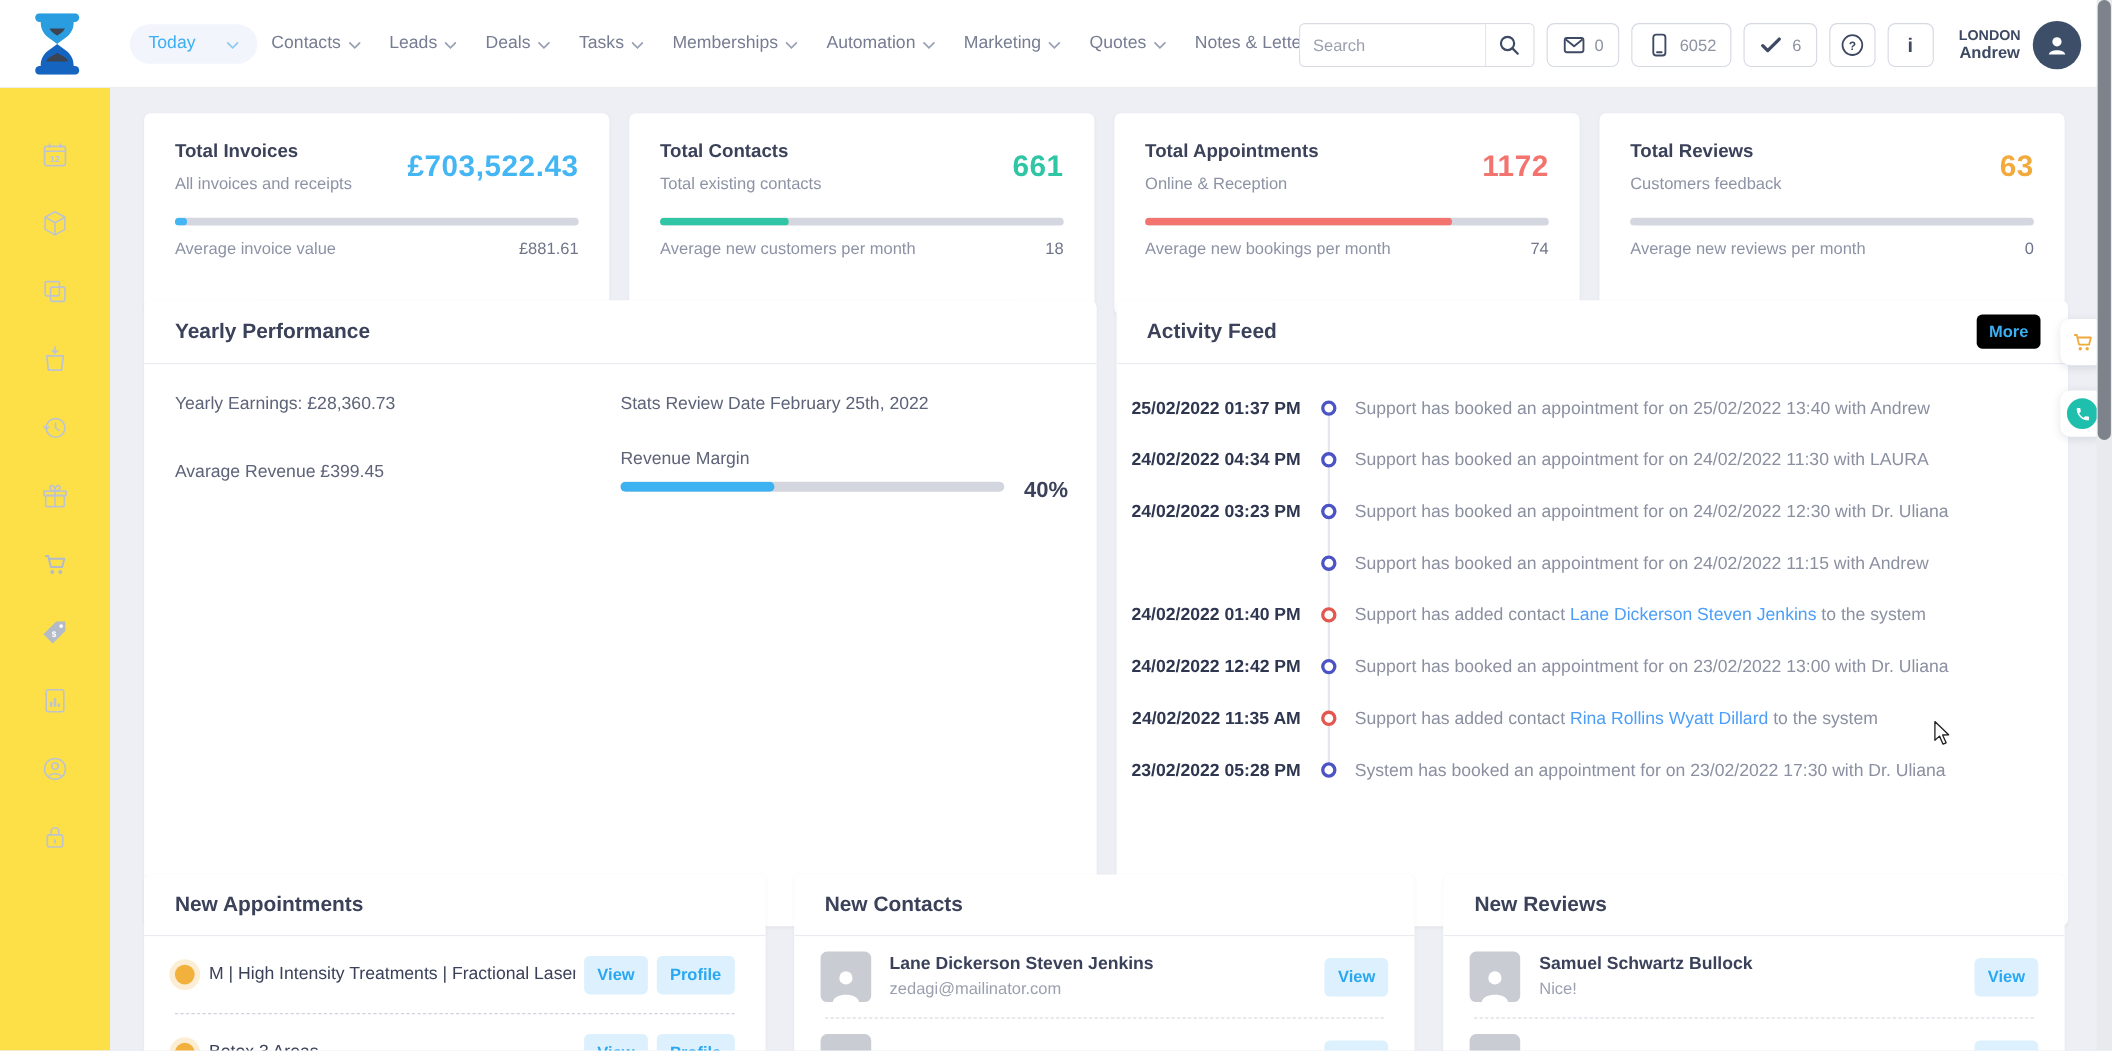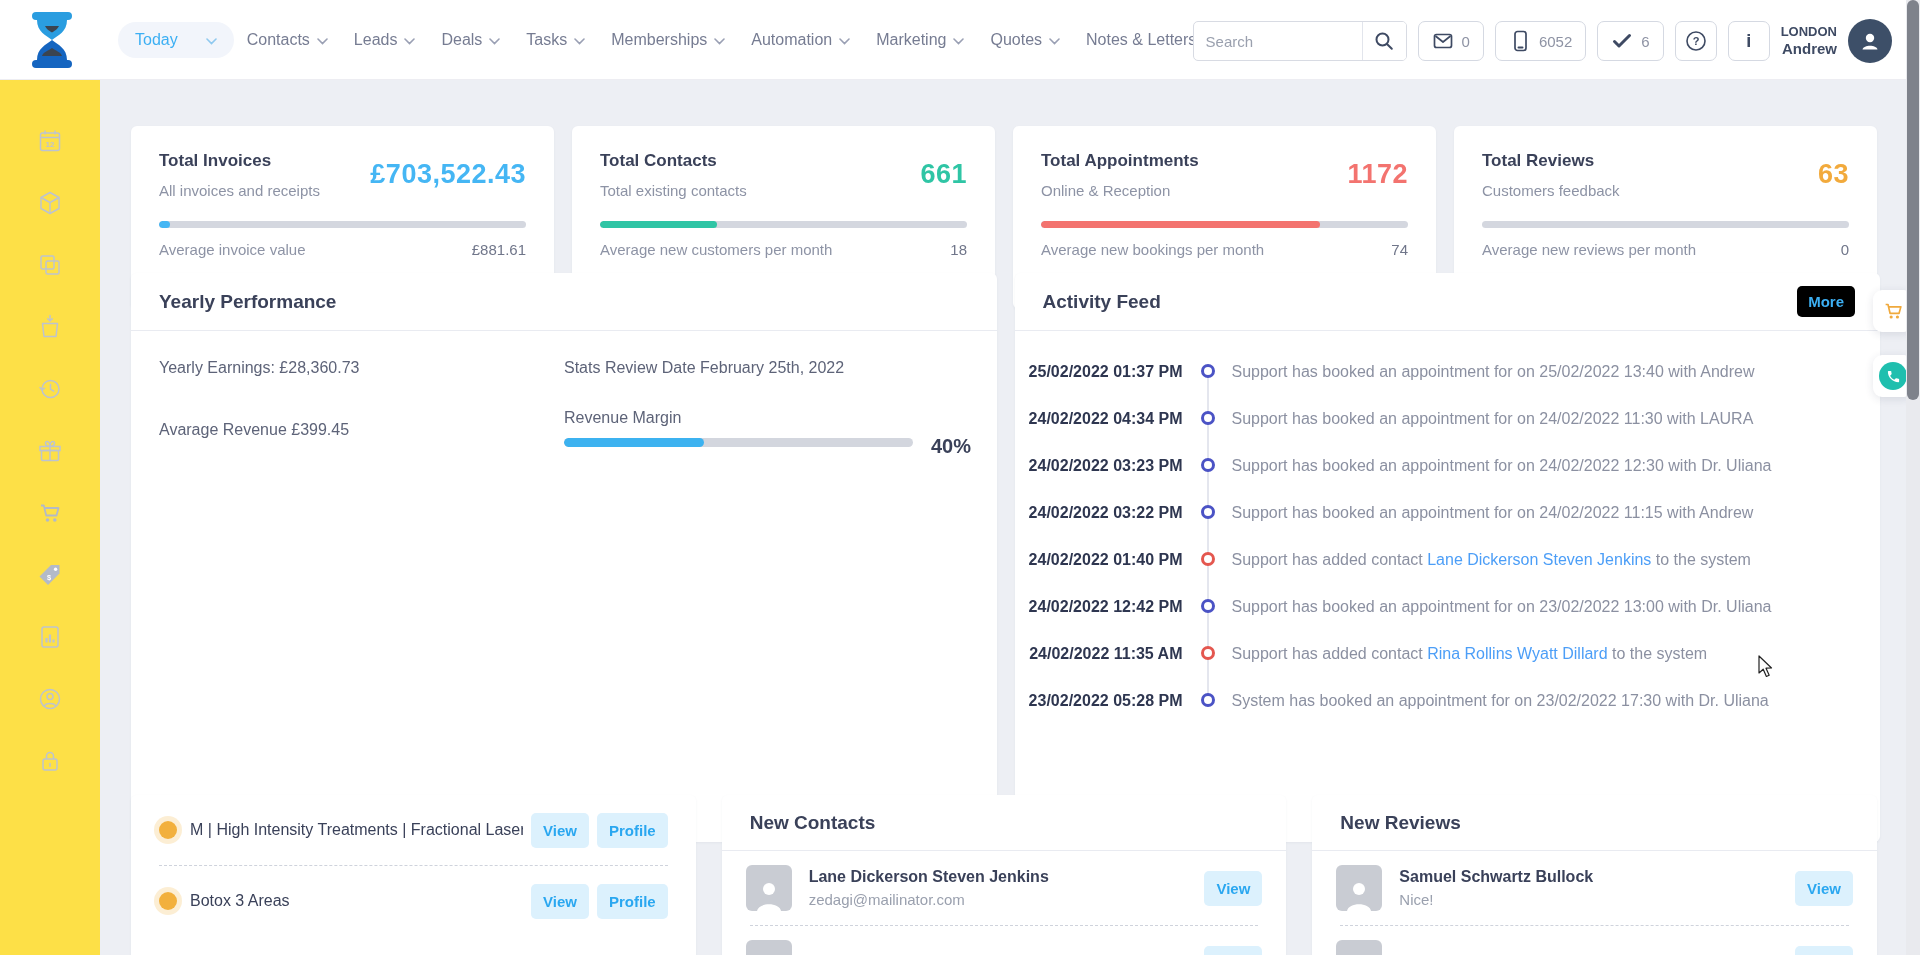--- a/index.html
+++ b/index.html
@@ -13,36 +13,36 @@
   .nav-item { display:flex; align-items:center; gap:7px; padding:9px 13px; font-size:16px; font-weight:500; color:#767c92; cursor:pointer; white-space:nowrap; }
   .nav-item.active { color:#3caff3; background:#f2f5fb; border-radius:20px; padding:9px 17px;gap:28px; }
   .nav-item svg { margin-top:2px; }
   .hdr-right { position:absolute; right:28px; top:20px; height:42px; display:flex; align-items:center; gap:11px; }
   .searchbox { display:flex; align-items:center; width:214px; height:40px; border:1px solid #d8dbe3; border-radius:5px; background:#fff; overflow:hidden; }
   .searchbox input { flex:1; border:none; outline:none; padding:0 12px; font-size:15px; color:#3a4159; font-family:inherit; min-width:0; }
   .searchbox input::placeholder { color:#9aa0ae; }
   .search-btn { width:44px; height:100%; display:flex; align-items:center; justify-content:center; border-left:1px solid #e2e5ec; background:#fff; cursor:pointer; }
   .pill-btn { display:flex; align-items:center; gap:8px; height:40px; padding:0 13px; border:1px solid #d5d9e2; border-radius:7px; background:#fff; font-size:15px; color:#8e93a4; cursor:pointer; }
   .sq-btn { width:42px; height:40px; display:flex; align-items:center; justify-content:center; border:1px solid #d5d9e2; border-radius:7px; background:#fff; cursor:pointer; font-weight:800; color:#3e4a63; font-size:18px; }
-  .user-label { text-align:right; line-height:1.25; margin-left:0; }
+  .user-label { text-align:center; line-height:1.25; margin-left:12px; }
   .user-label .loc { font-size:13px; font-weight:700; color:#3e4a63; }
   .user-label .nm { font-size:15px; font-weight:600; color:#3e4a63; }
   .avatar { width:44px; height:44px; border-radius:50%; background:#3d4f68; display:flex; align-items:center; justify-content:center; cursor:pointer; }
 
   
   .sidebar { position:absolute; top:80px; left:0; width:100px; height:875px; background:#fde047; z-index:10; display:flex; flex-direction:column; align-items:center; padding-top:48px; gap:36px; }
   .side-ic { width:26px; height:26px; cursor:pointer; }
 
   
   .main { position:absolute; left:100px; top:80px; width:1820px; height:875px; }
   .card { background:#fff; border-radius:6px; box-shadow:0 1px 3px rgba(40,50,80,.05); }
 
   
   .stats { position:absolute; left:31px; top:23px; width:1746px; display:flex; gap:18px; }
-  .stat { flex:1; height:183px; padding:25px 28px 0;margin-top:23px; }
+  .stat { flex:1; height:183px; padding:25px 28px 0; }
   .stat-top { display:flex; justify-content:space-between; }
   .stat-title { font-size:17px; font-weight:600; color:#3a4159; }
   .stat-sub { font-size:15px; color:#8d93a5; margin-top:11px; }
   .stat-value { font-size:27px; font-weight:700; letter-spacing:.5px; margin-top:8px; }
   .c-blue{color:#45b6f4}.c-teal{color:#2fc5a5}.c-red{color:#f3736f}.c-orange{color:#f2aa3c}
   .b-blue{background:#45b6f4}.b-teal{background:#2fc5a5}.b-red{background:#f3736f}.b-orange{background:#f2aa3c}
   .track { margin-top:22px; height:7px; border-radius:4px; background:#d4d7df; overflow:hidden; }
   .fill { height:100%; border-radius:4px; }
   .stat-foot { display:flex; justify-content:space-between; margin-top:13px; font-size:15px; color:#8d93a5; }
   .stat-foot .fv { color:#70768a; }
@@ -381,21 +381,20 @@
             <div class="fts">24/02/2022 04:34 PM</div>
             <div class="fdot"></div>
             <div class="fmsg"><span>Support has booked an appointment for on 24/02/2022 11:30 with LAURA</span></div>
           </div>
         <div class="frow">
             <div class="fts">24/02/2022 03:23 PM</div>
             <div class="fdot"></div>
             <div class="fmsg"><span>Support has booked an appointment for on 24/02/2022 12:30 with Dr. Uliana</span></div>
           </div>
         <div class="frow">
-            <div class="fts">24/02/2022 03:22 PM</div>
             <div class="fdot"></div>
             <div class="fmsg"><span>Support has booked an appointment for on 24/02/2022 11:15 with Andrew</span></div>
           </div>
         <div class="frow">
             <div class="fts">24/02/2022 01:40 PM</div>
             <div class="fdot red"></div>
             <div class="fmsg"><span>Support has added contact </span><a>Lane Dickerson Steven Jenkins</a><span> to the system</span></div>
           </div>
         <div class="frow">
             <div class="fts">24/02/2022 12:42 PM</div>
@@ -411,20 +410,23 @@
             <div class="fts">23/02/2022 05:28 PM</div>
             <div class="fdot"></div>
             <div class="fmsg"><span>System has booked an appointment for on 23/02/2022 17:30 with Dr. Uliana</span></div>
           </div>
       </div>
     </div>
   </div>
 
   <div class="bottom">
     <div class="card bcard">
+      <div class="bhd">
+          <div class="panel-title">New Appointments</div>
+        </div>
       <div class="brow">
         <div class="odot"></div>
         <div class="btext">M | High Intensity Treatments | Fractional Laser</div>
         <button class="lite-btn">View</button>
         <button class="lite-btn">Profile</button>
       </div>
       <div class="bdiv"></div>
       <div class="brow">
         <div class="odot"></div>
         <div class="btext">Botox 3 Areas</div>

